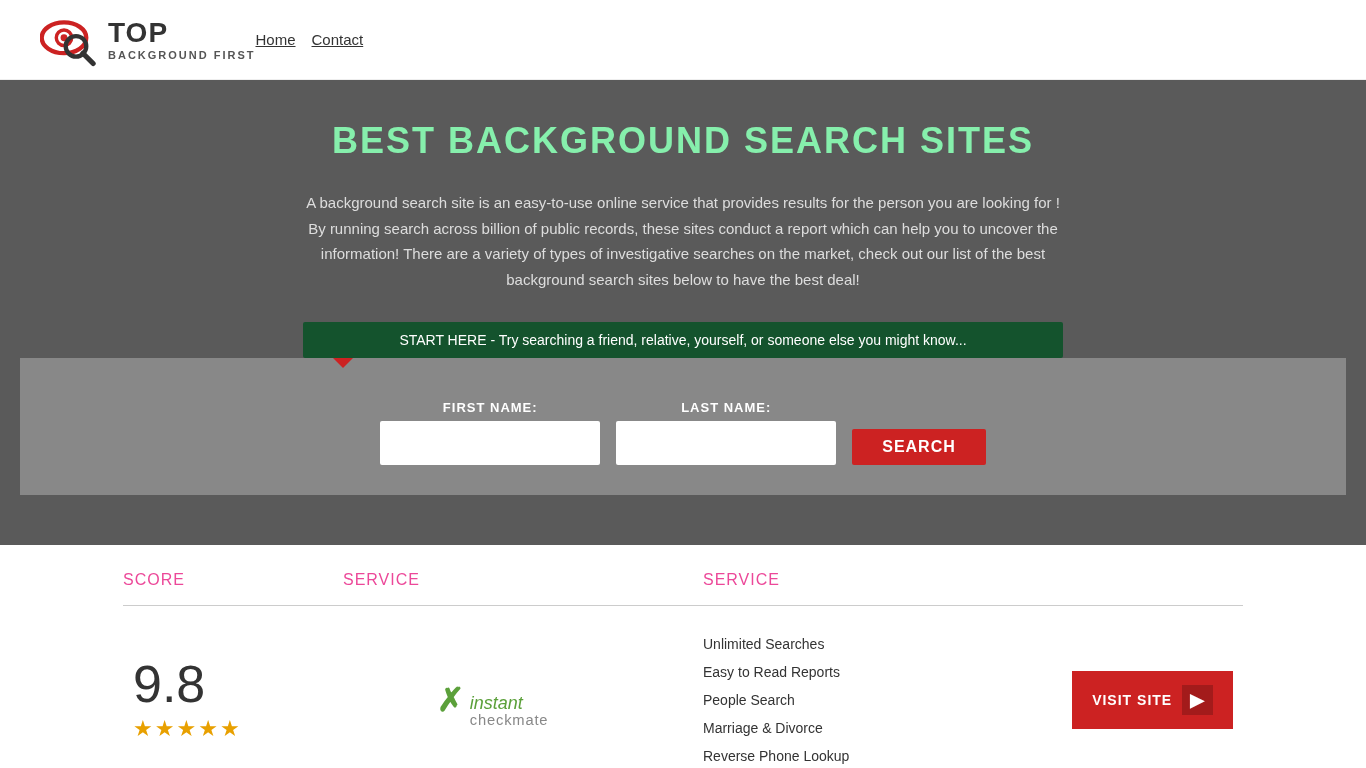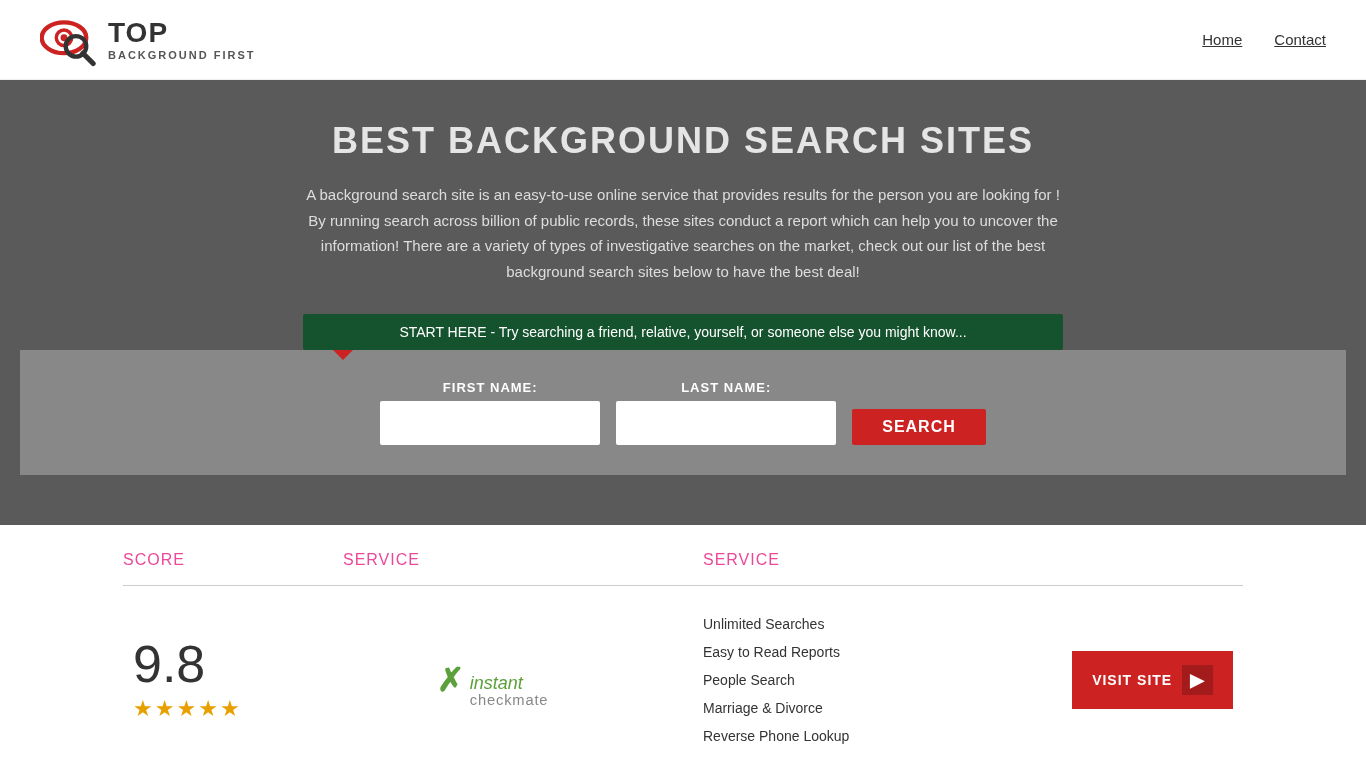--- a/index.html
+++ b/index.html
@@ -2,21 +2,21 @@
 <html><head>
   <meta charset="utf-8">
   <style>
     * { margin: 0; padding: 0; box-sizing: border-box; }
     body { font-family: Arial, sans-serif; background: #fff; color: #333; }
 
     
     .header {
       display: flex;
       align-items: center;
-      justify-content: space-between;
+      justify-content: flex-start;
       padding: 10px 40px;
       background: #fff;
       border-bottom: 1px solid #eee;
       height: 80px;
     }
     .logo-area {
       display: flex;
       align-items: center;
       gap: 8px;
     }
@@ -36,41 +36,41 @@
       letter-spacing: 1px;
     }
     .logo-bottom {
       font-size: 11px;
       font-weight: 700;
       color: #555;
       letter-spacing: 2px;
     }
     .nav {
       display: flex;
-      gap: 32px;
+      gap: 16px;
     }
     .nav a {
       text-decoration: underline;
       color: #333;
       font-size: 15px;
     }
 
     
     .hero {
       background: #5a5a5a;
       padding: 40px 20px 50px;
       text-align: center;
       color: #fff;
     }
     .hero h1 {
       font-size: 36px;
       font-weight: 900;
       letter-spacing: 2px;
-      margin-bottom: 20px;
-      color: #e5e5e5;
+      margin-bottom: 28px;
+      color: #86efac;
     }
     .hero p {
       max-width: 760px;
       margin: 0 auto 30px;
       font-size: 15px;
       line-height: 1.7;
       color: #ddd;
     }
 
     
@@ -110,20 +110,21 @@
     .form-group {
       display: flex;
       flex-direction: column;
       gap: 6px;
     }
     .form-group label {
       color: #fff;
       font-size: 13px;
       font-weight: 700;
       letter-spacing: 1px;
+      margin-top: 12px;
     }
     .form-group input {
       width: 220px;
       height: 44px;
       border: none;
       border-radius: 2px;
       padding: 0 10px;
       font-size: 15px;
       background: #fff;
     }

